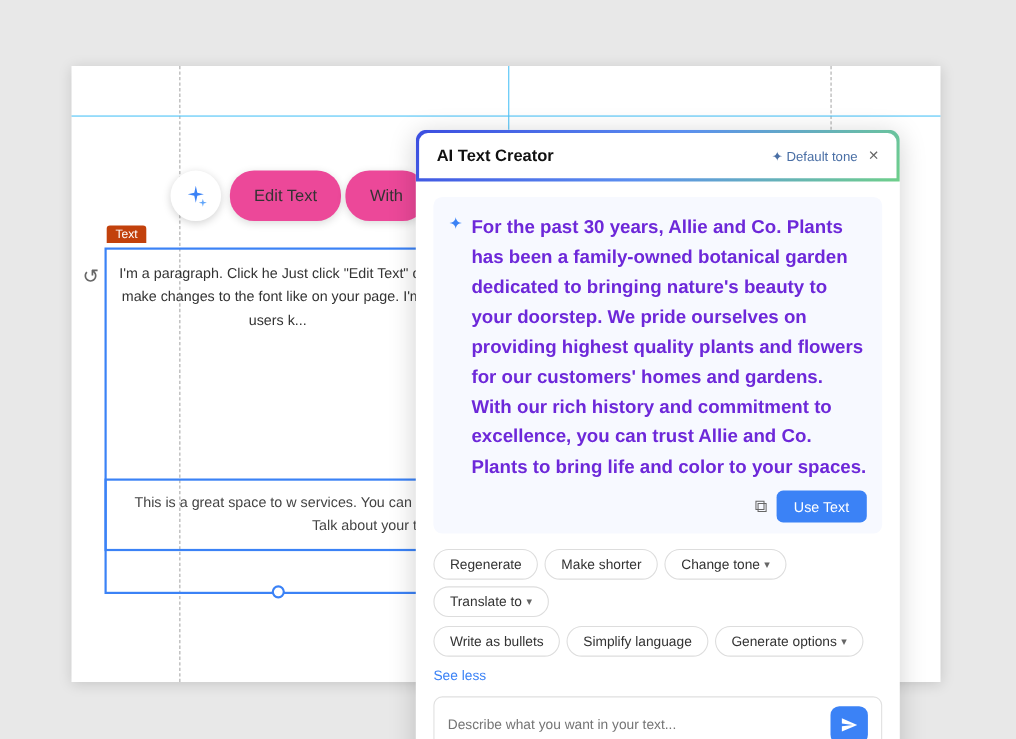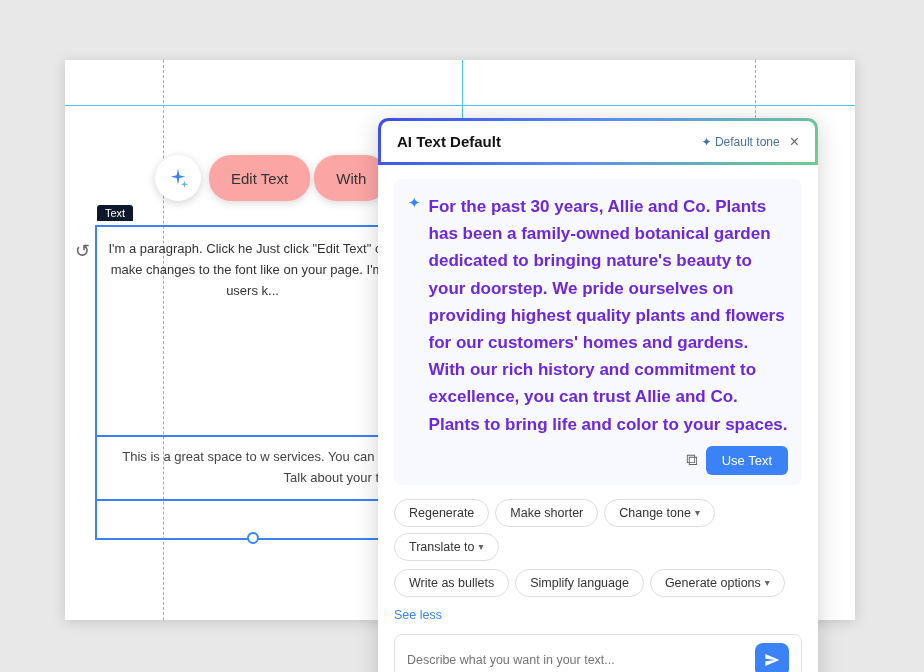--- a/index.html
+++ b/index.html
@@ -68,21 +68,21 @@
       top: 225px;
       width: 315px;
       height: 315px;
       border: 2px solid #3b82f6;
       background: transparent;
     }
     .text-block-label {
       position: absolute;
       top: -22px;
       left: 0;
-      background: #0f172a;
+      background: #c2410c;
       color: white;
       font-size: 11px;
       padding: 2px 8px;
       border-radius: 3px 3px 0 0;
     }
     .text-block-content {
       padding: 12px 10px;
       font-size: 13px;
       color: #333;
       line-height: 1.6;
@@ -161,21 +161,21 @@
       background: white;
       box-shadow: 0 2px 8px rgba(0,0,0,0.18);
       border: none;
       display: flex;
       align-items: center;
       justify-content: center;
       cursor: pointer;
       margin-right: 8px;
     }
     .toolbar-btn {
-      background: #fca5a5;
+      background: #ec4899;
       border: none;
       border-radius: 22px;
       padding: 10px 22px;
       font-size: 15px;
       font-weight: 500;
       color: #333;
       cursor: pointer;
       box-shadow: 0 2px 8px rgba(0,0,0,0.15);
       margin-right: 4px;
     }
@@ -399,21 +399,21 @@
 </div>
 
 <div class="text-block2">
   <span>This is a great space to w services. You can use this space to go into a little more detail about your company. Talk about your team and what services you provide.</span>
   <div class="text-block2-handle"></div>
 </div>
 
 <div class="ai-panel">
   <div class="ai-panel-header">
     <div class="ai-panel-header-inner">
-      <span class="ai-panel-title">AI Text Default</span>
+      <span class="ai-panel-title">AI Text Creator</span>
       <div class="ai-panel-header-right">
         <button class="default-tone-btn">
           <span>✦ Default tone</span>
         </button>
         <button class="close-btn">×</button>
       </div>
     </div>
   </div>
 
   <div class="ai-panel-body">

